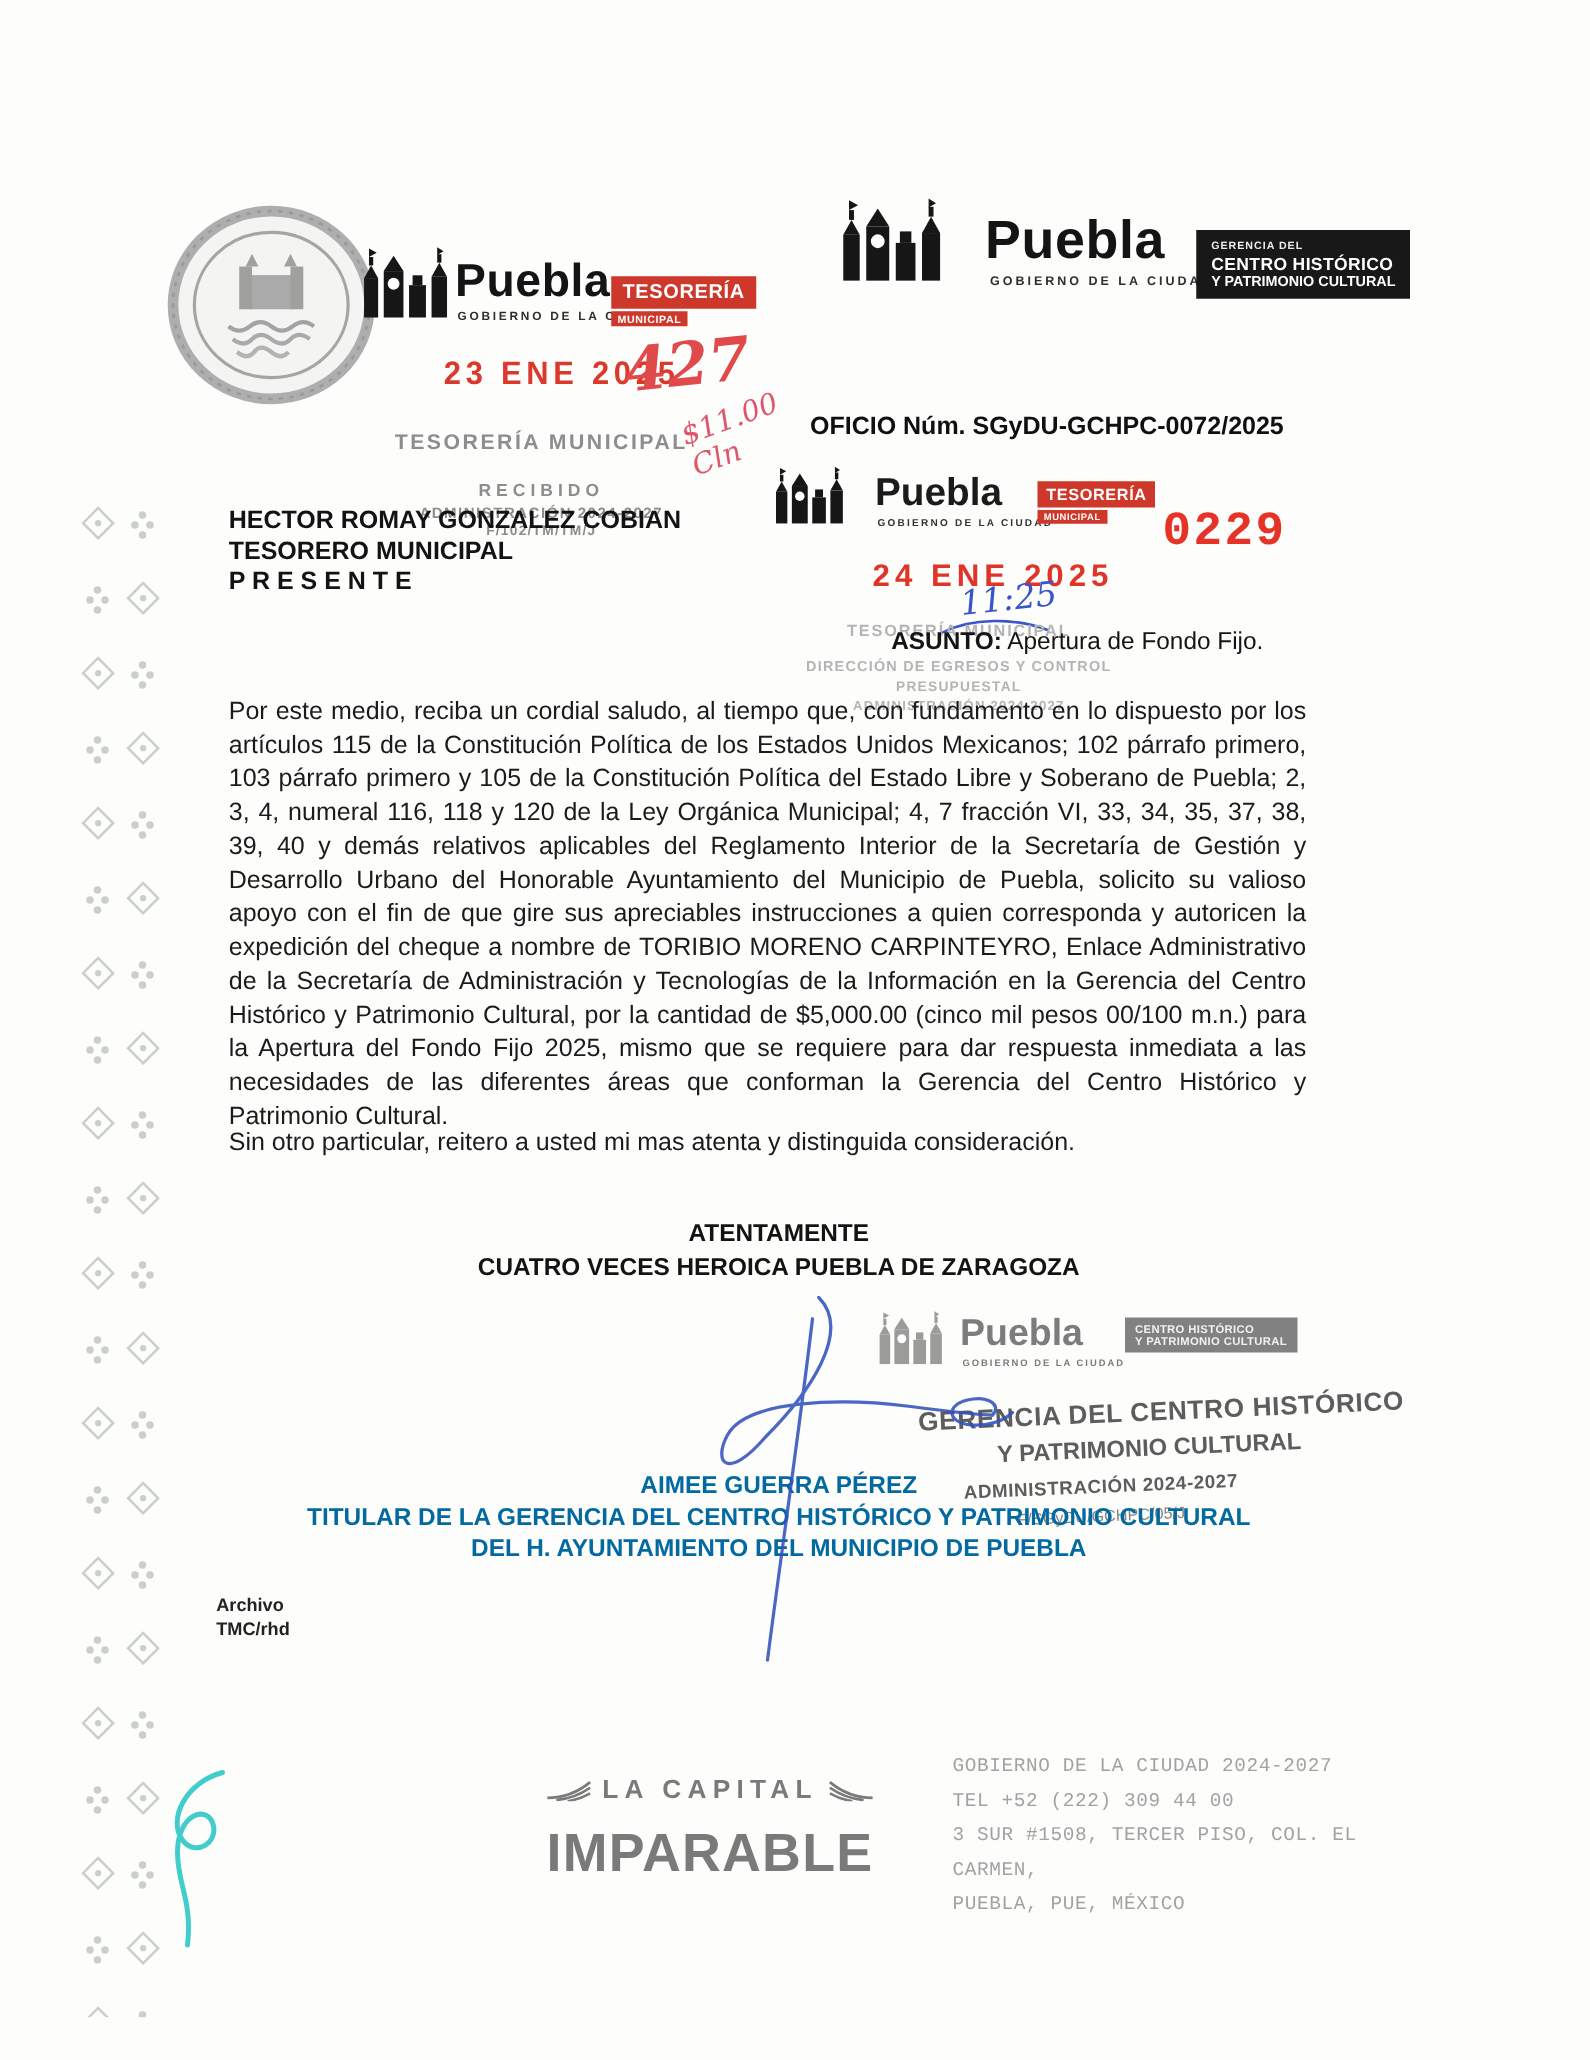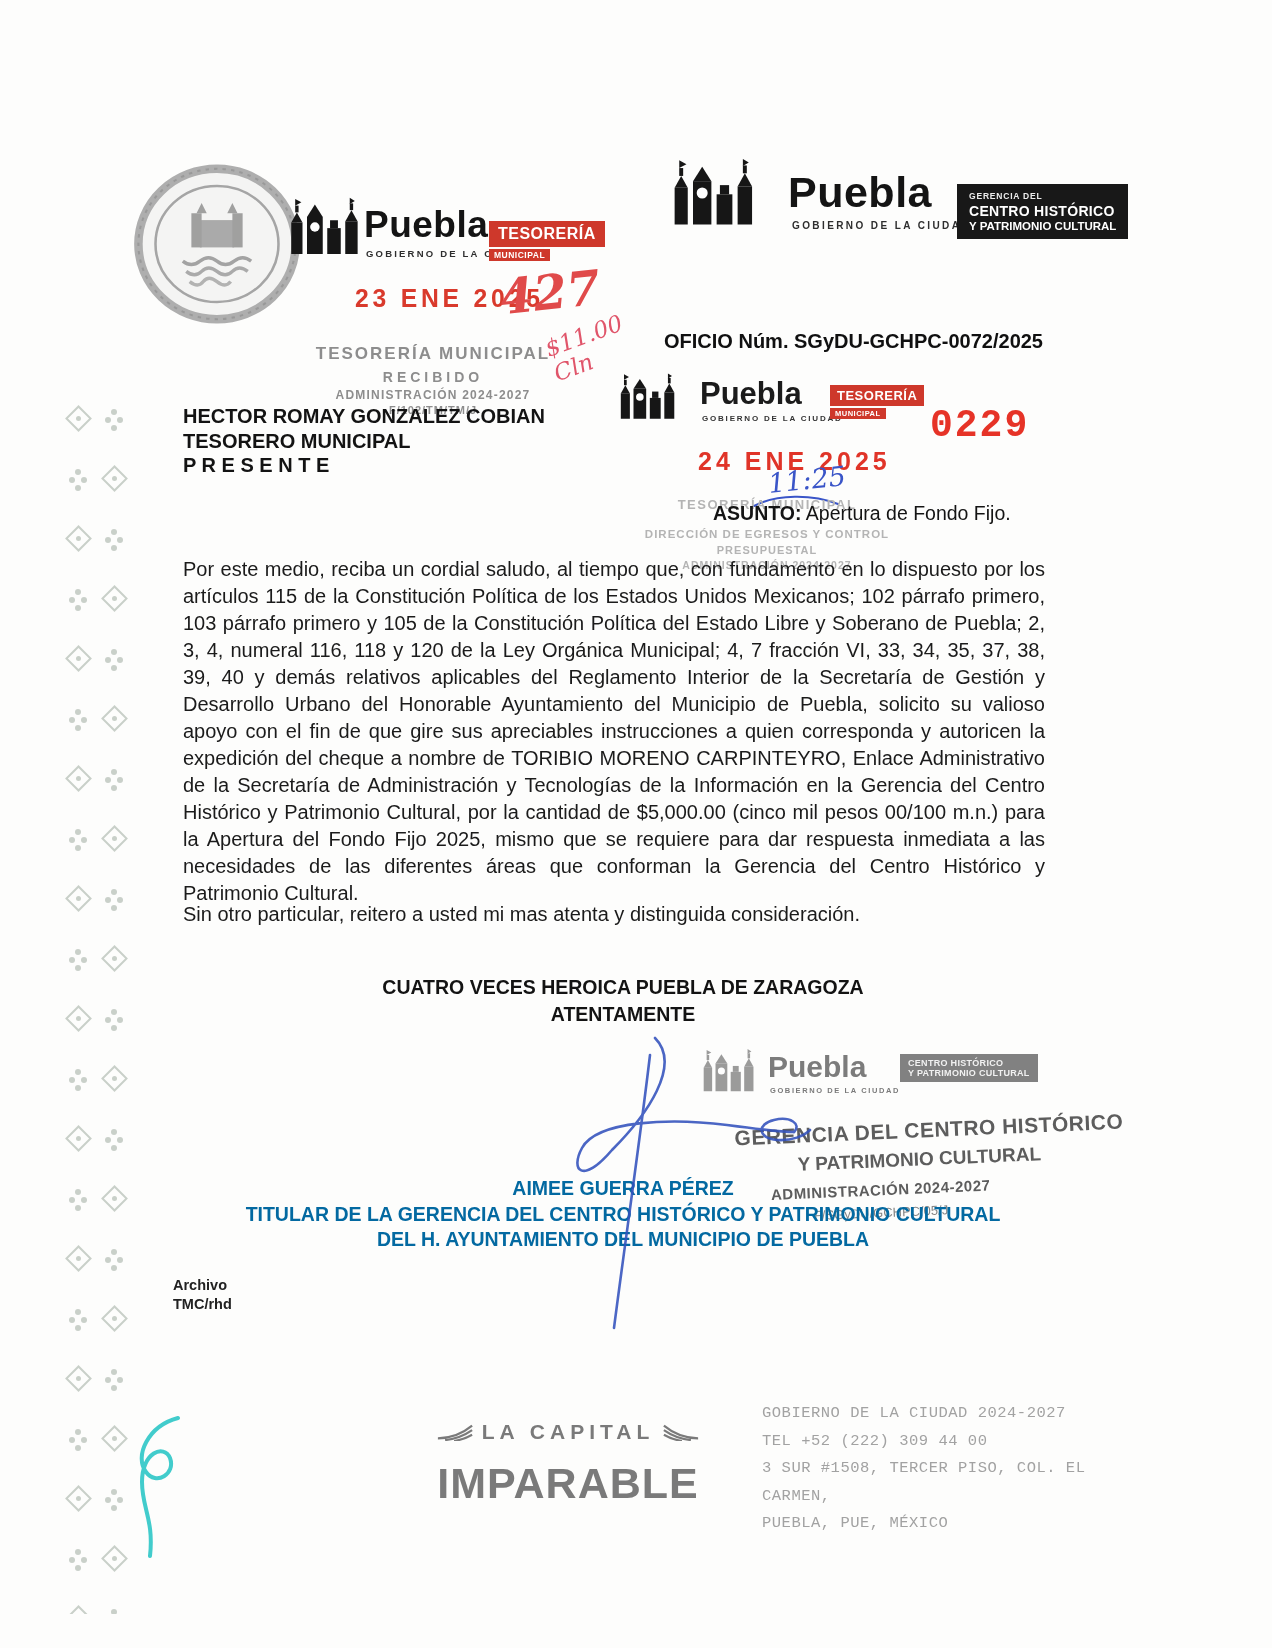--- a/index.html
+++ b/index.html
@@ -31,25 +31,25 @@
   .badge-r .b1{font-size:8.5px;letter-spacing:.8px;font-weight:700;opacity:.92}
   .badge-r .b2{font-size:14px;font-weight:800;letter-spacing:.3px;margin-top:2px}
   .badge-r .b3{font-size:11.5px;font-weight:800;margin-top:1px}
 
   
   .date1{left:350px;top:283px;font-size:26px;font-weight:700;color:#d93a2c;letter-spacing:4px;transform:scaleX(.95)}
   .folio427{left:500px;top:264px;font-size:48px;color:#e04a4a;font-family:"DejaVu Serif",serif;font-style:italic;font-weight:600;transform:rotate(-6deg)}
   .annot{left:548px;top:322px;color:#e0556a;font-family:"DejaVu Serif",serif;font-style:italic;font-size:23px;line-height:26px;transform:rotate(-20deg)}
   .stamp1{left:286px;top:344px;width:294px;text-align:center;color:#8d8d8d}
   .stamp1 .s1{font-size:17px;letter-spacing:2px;font-weight:700}
-  .stamp1 .s2{font-size:14px;letter-spacing:4px;font-weight:700;margin-top:5px}
+  .stamp1 .s2{font-size:14px;letter-spacing:4px;font-weight:700;margin-top:20px}
   .stamp1 .s3{font-size:12px;letter-spacing:1.2px;font-weight:700;margin-top:3px}
   .stamp1 .s4{font-size:11px;letter-spacing:1px;font-weight:700;margin-top:2px}
 
-  .oficio{left:664px;top:330px;font-size:20px;font-weight:700;color:#101010}
+  .oficio{left:648px;top:330px;font-size:20px;font-weight:700;color:#101010}
 
   .addr{left:183px;top:404px;font-size:20px;font-weight:700;color:#131313;line-height:24.5px}
 
   
   .skyline2{left:619px;top:372px;width:58px;height:50px}
   .brand2{left:700px;top:376px;font-size:31px;font-weight:800;color:#1b1b1b}
   .tagline2{left:702px;top:414px;font-size:8px;font-weight:700;letter-spacing:1.8px;color:#333}
   .chip2{left:830px;top:385px}
   .chip2 .chip-main{font-size:13px;padding:3px 7px}
   .chip2 .chip-sub{font-size:7.5px}
@@ -226,22 +226,22 @@
   </div>
 
   <div class="abs subject">
     <b>ASUNTO:</b><span> Apertura de Fondo Fijo.</span>
   </div>
 
   <div class="abs bp1">Por este medio, reciba un cordial saludo, al tiempo que, con fundamento en lo dispuesto por los artículos 115 de la Constitución Política de los Estados Unidos Mexicanos; 102 párrafo primero, 103 párrafo primero y 105 de la Constitución Política del Estado Libre y Soberano de Puebla; 2, 3, 4, numeral 116, 118 y 120 de la Ley Orgánica Municipal; 4, 7 fracción VI, 33, 34, 35, 37, 38, 39, 40 y demás relativos aplicables del Reglamento Interior de la Secretaría de Gestión y Desarrollo Urbano del Honorable Ayuntamiento del Municipio de Puebla, solicito su valioso apoyo con el fin de que gire sus apreciables instrucciones a quien corresponda y autoricen la expedición del cheque a nombre de TORIBIO MORENO CARPINTEYRO, Enlace Administrativo de la Secretaría de Administración y Tecnologías de la Información en la Gerencia del Centro Histórico y Patrimonio Cultural, por la cantidad de $5,000.00 (cinco mil pesos 00/100 m.n.) para la Apertura del Fondo Fijo 2025, mismo que se requiere para dar respuesta inmediata a las necesidades de las diferentes áreas que conforman la Gerencia del Centro Histórico y Patrimonio Cultural.</div>
   <div class="abs bp2">Sin otro particular, reitero a usted mi mas atenta y distinguida consideración.</div>
 
   <div class="abs closing">
+    <div>ATENTAMENTE</div>
     <div>CUATRO VECES HEROICA PUEBLA DE ZARAGOZA</div>
-    <div>ATENTAMENTE</div>
   </div>
 
   <svg class="abs skyline3" viewBox="0 0 64 52">
       <use href="#skyline"></use>
     </svg>
   <div class="abs brand3">Puebla</div>
   <div class="abs tagline3">GOBIERNO DE LA CIUDAD</div>
   <div class="abs badge3">
     <div>CENTRO HISTÓRICO</div>
     <div>Y PATRIMONIO CULTURAL</div>

